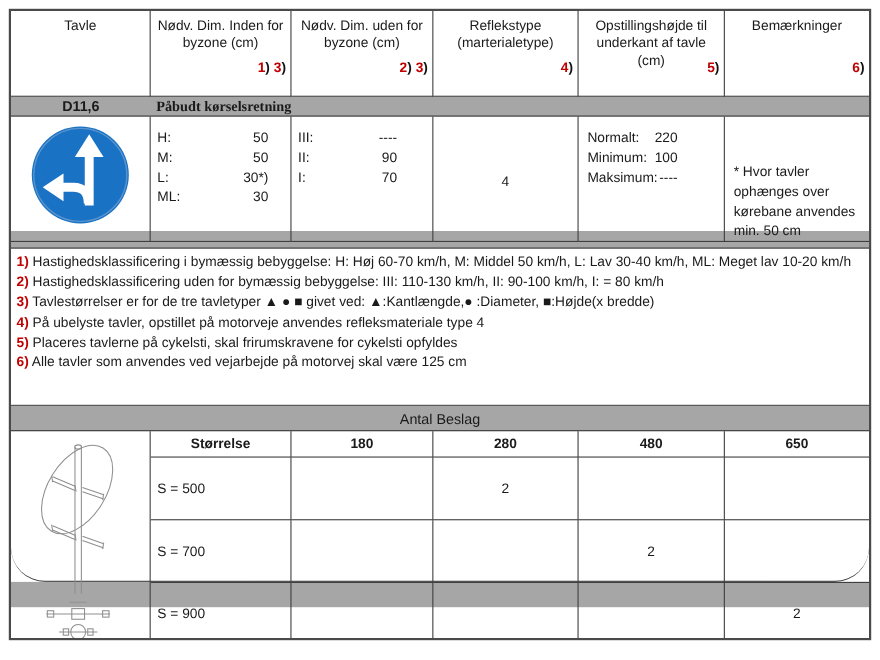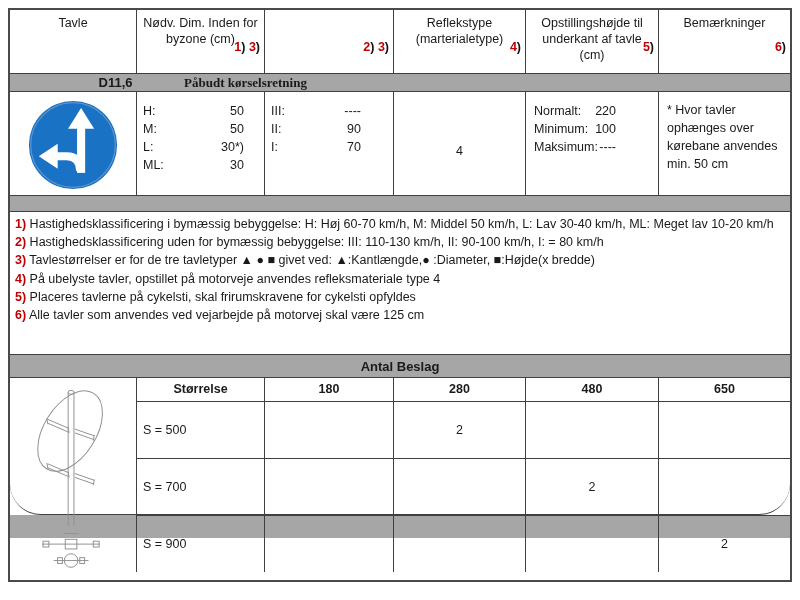--- a/index.html
+++ b/index.html
@@ -13,47 +13,47 @@
   *{box-sizing:border-box;margin:0;padding:0;}
   html,body{width:800px;height:600px;background:#fff;
     font-family:"Liberation Sans","DejaVu Sans",sans-serif;color:#1a1a1a;}
   .sheet{position:absolute;left:8px;top:8px;width:784px;height:574px;
     border:2px solid var(--outer);background:#fff;overflow:hidden;}
   .cols{display:grid;grid-template-columns:var(--cols);}
   .cols>*{border-right:1px solid var(--bd);}
   .cols>*:last-child{border-right:none;}
 
   
-  .hdr-row{height:64px;}
+  .hdr-row{height:78px;}
   .hcell{position:relative;text-align:center;padding:5px 6px 0;
     font-size:12.5px;line-height:16px;border-bottom:1px solid var(--bd);}
   .hsup{position:absolute;right:4px;bottom:18px;font-weight:700;font-size:12.5px;}
   .hsup .supnum{color:var(--red);}
   .hsup .supparen{color:#111;}
 
   
   .band{background:var(--gray);display:flex;align-items:center;
     border-bottom:1px solid var(--bd);}
   .band1{height:18px;font-weight:700;font-size:13px;}
-  .band1 .code{width:127px;text-align:center;margin-left:42px;}
+  .band1 .code{width:127px;text-align:center;}
   .band1 .name{padding-left:5px;font-family:Liberation Serif, serif;}
   .band2{height:16px;}
-  .band-title{height:23px;justify-content:center;font-weight:700;font-size:13px;}
+  .band-title{height:23px;justify-content:center;font-weight:400;font-size:13px;}
   .band-bottom{height:23px;border-bottom:none;}
 
   
   .sign-row{height:104px;}
   .sign-row>*{border-bottom:1px solid var(--bd);}
   .sign-cell{display:flex;align-items:flex-start;justify-content:center;padding-top:8px;}
   .dims{padding:10px 20px 0 6px;font-size:12.5px;}
   .dims.c3{padding-right:32px;}
   .dims.c5{padding-right:42px;padding-left:8px;}
   .dim-row{display:flex;justify-content:space-between;line-height:18px;}
   .reflex-cell{text-align:center;padding-top:52px;font-size:12.5px;}
-  .bem-cell{padding:9px 6px 0 8px;font-size:12.5px;line-height:18px;}
+  .bem-cell{padding:9px 6px 0 8px;font-size:12.5px;line-height:18px;margin-top:32px;}
 
   
   .footnotes{height:143px;padding:3px 0 0 5px;border-bottom:1px solid var(--bd);}
   .fn-line{font-size:12.5px;line-height:18.2px;white-space:nowrap;}
   .fn-num{color:var(--red);font-weight:700;}
 
   
   .lower{display:grid;grid-template-columns:var(--cols);
     grid-template-rows:24px 57px 57px 56px;height:137px;
     border-bottom:1px solid var(--bd);border-radius:31px;}
@@ -75,20 +75,21 @@
   <div class="cols hdr-row">
     <div class="hcell">
       <div>Tavle</div>
       <div class="hsup"></div>
     </div>
     <div class="hcell">
       <div>Nødv. Dim. Inden for byzone (cm)</div>
       <div class="hsup"><span class="supnum">1</span><span class="supparen">)</span> <span class="supnum">3</span><span class="supparen">)</span></div>
     </div>
     <div class="hcell">
+      <div>Nødv. Dim. uden for byzone (cm)</div>
       <div class="hsup"><span class="supnum">2</span><span class="supparen">)</span> <span class="supnum">3</span><span class="supparen">)</span></div>
     </div>
     <div class="hcell">
       <div>Reflekstype (marterialetype)</div>
       <div class="hsup"><span class="supnum">4</span><span class="supparen">)</span></div>
     </div>
     <div class="hcell">
       <div>Opstillingshøjde til underkant af tavle (cm)</div>
       <div class="hsup"><span class="supnum">5</span><span class="supparen">)</span></div>
     </div>

